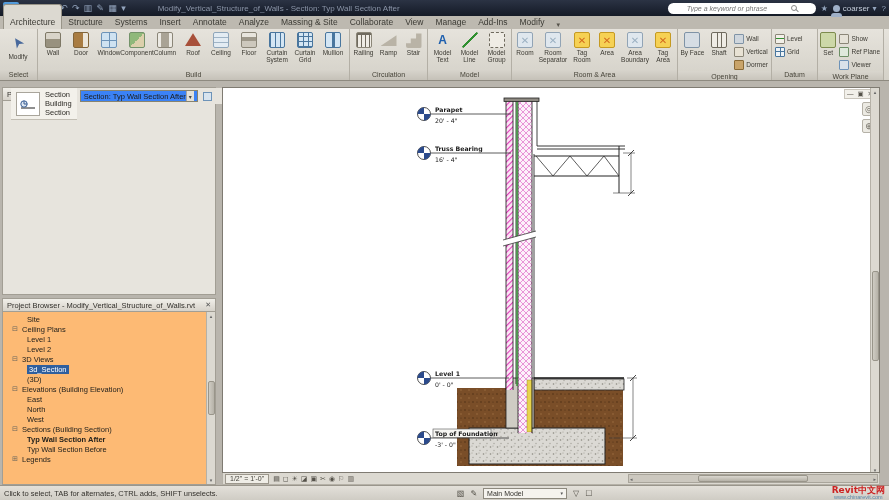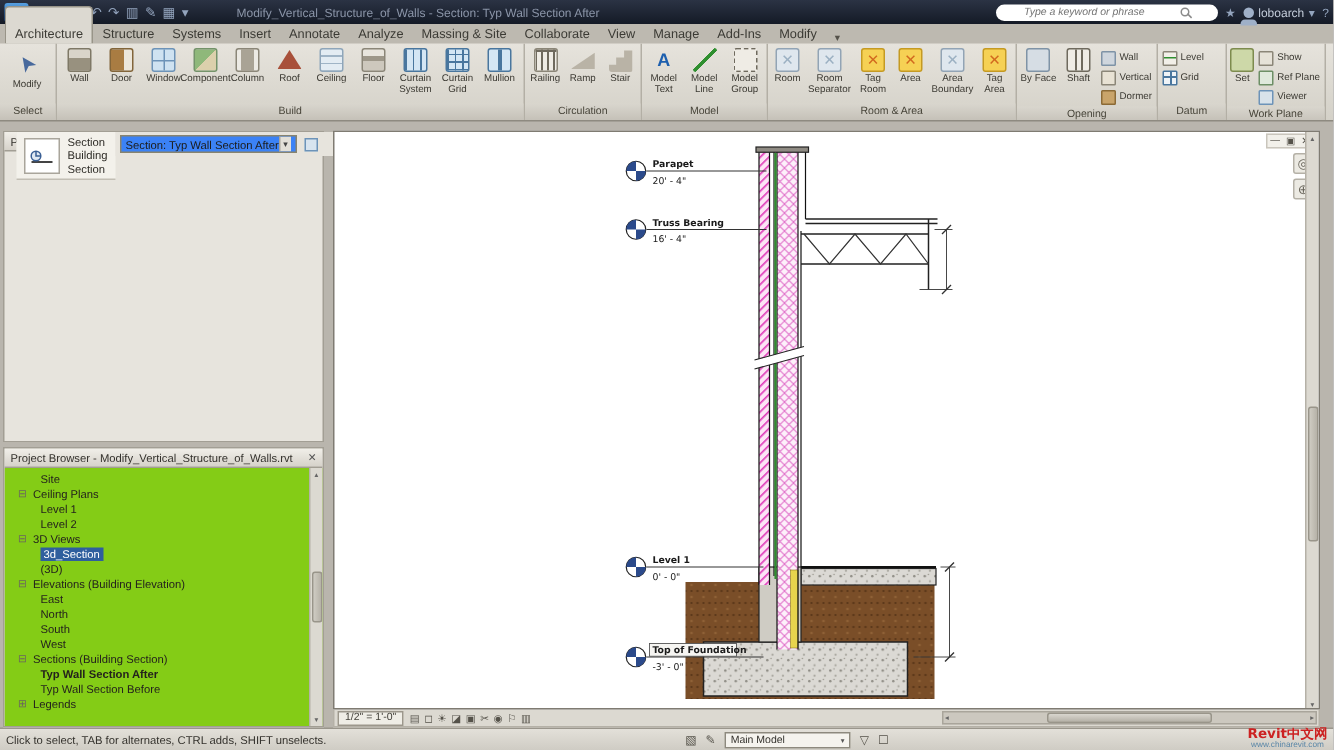--- a/index.html
+++ b/index.html
@@ -97,21 +97,21 @@
 .prow.grp .gt{margin-left:auto;font-size:6px;color:#666}
 .pv.dim span{color:#8d8b84}
 .ebtn{font-size:6.5px;line-height:7px;padding:0 8px;background:linear-gradient(#f7f5f0,#dcd8cf);border:1px solid #9c978c;border-radius:2px;color:#33312c;font-family:"Liberation Sans",sans-serif}
 .nonebox{flex:1;text-align:center;background:#e9e6df;border:1px solid #b5b1a7;font-size:6.5px;line-height:7px;color:#44423b}
 .vscroll{position:absolute;right:0;top:0;bottom:0;width:9px;background:#dcd9d1;border-left:1px solid #b5b1a7;display:flex;flex-direction:column;align-items:center;font-size:5px;color:#666;justify-content:space-between;padding:1px 0}
 .vthumb{width:7px;flex:0 0 34px;background:linear-gradient(90deg,#cfccc3,#b6b2a8);border:1px solid #99958a;border-radius:2px}
 .pfoot{height:15px;display:flex;align-items:center;justify-content:space-between;padding:0 4px;background:#e7e4dd;border-top:1px solid #b5b1a7}
 .phelp{font-size:7px;color:#2a5db0;text-decoration:underline}
 .applybtn{font-size:7px;color:#8a867d;background:linear-gradient(#f4f2ec,#d9d5cc);border:1px solid #a9a59b;border-radius:2px;padding:1px 10px}
 .browser{flex:1;margin-top:3px;display:flex;flex-direction:column;overflow:hidden}
-.tree{flex:1;background:#84cc16;position:relative;padding:2px 0;overflow:hidden}
+.tree{flex:1;background:#fdba74;position:relative;padding:2px 0;overflow:hidden}
 .ti{height:10px;display:flex;align-items:center;font-size:7.5px;color:#24221d;gap:3px;padding-left:24px;white-space:nowrap}
 .ti.g{padding-left:8px}
 .ti .exp{width:8px;text-align:center;font-size:7px;color:#6b675d}
 .ti.open .exp::before{content:"⊟"}
 .ti.closed .exp::before{content:"⊞"}
 .ti.sel .lbl{background:#2f5f9e;color:#fff;padding:0 2px}
 .ti.bold .lbl{font-weight:bold}
 
 
 .canvaswrap{flex:1;position:relative;padding-left:4px}
@@ -159,21 +159,21 @@
     </div>
     <div class="doctitle">Modify_Vertical_Structure_of_Walls - Section: Typ Wall Section After</div>
     <div class="tright">
       <div class="searchbox">
         <input placeholder="Type a keyword or phrase" style="">
         <span class="mag"></span>
       </div>
       <span class="tico">★</span>
       <div class="userchip">
         <span class="uhead"></span>
-        <span>loboarch</span>
+        <span>coarser</span>
         <span class="tico">▾</span>
       </div>
       <span class="tico">?</span>
     </div>
   </div>
 
   <div class="tabrow">
     <span class="tab active">Architecture</span>
     <span class="tab">Structure</span>
     <span class="tab">Systems</span>
@@ -538,23 +538,20 @@
             </div>
           <div class="ti g open">
               <span class="exp"></span>
               <span class="lbl">Elevations (Building Elevation)</span>
             </div>
           <div class="ti">
               <span class="lbl">East</span>
             </div>
           <div class="ti">
               <span class="lbl">North</span>
-            </div>
-          <div class="ti">
-              <span class="lbl">South</span>
             </div>
           <div class="ti">
               <span class="lbl">West</span>
             </div>
           <div class="ti g open">
               <span class="exp"></span>
               <span class="lbl">Sections (Building Section)</span>
             </div>
           <div class="ti bold">
               <span class="lbl">Typ Wall Section After</span>

